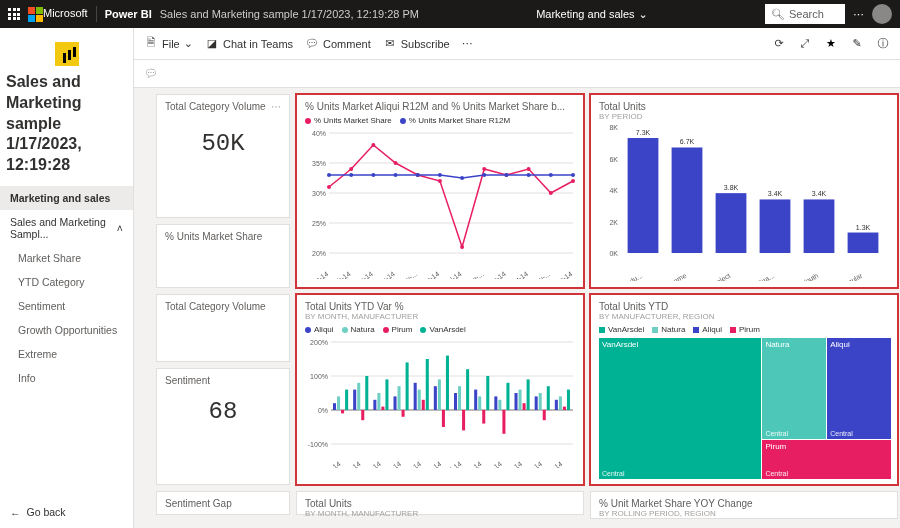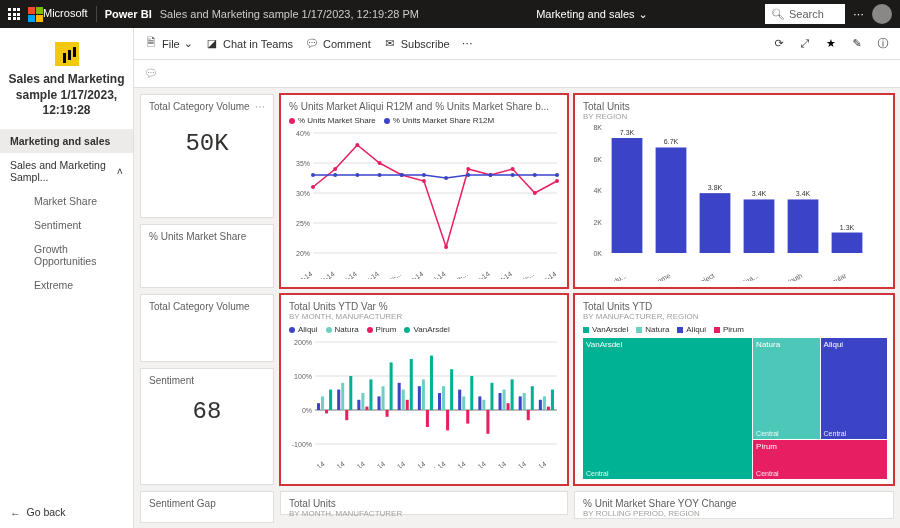--- a/index.html
+++ b/index.html
@@ -17,37 +17,37 @@
 .topbar .spacer { flex: 1; }
 .dd { display: flex; align-items: center; gap: 4px; font-size: 11px; }
 .searchbox { background: #fff; display: flex; align-items: center; height: 20px; padding: 0 6px; gap: 4px; color: #605e5c; font-size: 11px; min-width: 80px; }
 .avatar { width: 20px; height: 20px; border-radius: 50%; background: #8a8886; }
 
 
 .shell { display: flex; height: 500px; }
 .leftpanel { width: 134px; background: #fff; border-right: 1px solid #e1dfdd; display: flex; flex-direction: column; padding-top: 8px; }
 .ws-icon { width: 24px; height: 24px; background: #f2c811; margin: 6px auto; position: relative; }
 .ws-icon::after { content:''; position:absolute; right:3px; top:5px; width:3px; height:10px; background:#000; box-shadow:-5px 3px 0 0 #000, -10px 6px 0 0 #000; }
-.ws-name { font-size: 12px; font-weight: 600; text-align: center; padding: 0 6px 10px; line-height: 1.3; }
+.ws-name { font-size: 16px; font-weight: 600; text-align: left; padding: 0 6px 10px; line-height: 1.3; }
 .nav-item { padding: 6px 10px; font-size: 10.5px; cursor: pointer; }
 .nav-item.active { background: #edebe9; font-weight: 600; }
 .nav-item.group { display: flex; justify-content: space-between; align-items: center; }
-.nav-item.sub { padding-left: 34px; color: #605e5c; }
+.nav-item.sub { padding-left: 18px; color: #605e5c; }
 .goback { margin-top: auto; padding: 10px; font-size: 10.5px; display: flex; align-items: center; gap: 6px; cursor: pointer; }
 
 
 .main { flex: 1; display: flex; flex-direction: column; background: #f3f2f1; min-width: 0; }
 .cmdbar { height: 32px; background: #fff; border-bottom: 1px solid #e1dfdd; display: flex; align-items: center; padding: 0 10px; gap: 12px; font-size: 11px; color: #323130; }
 .cmdbar .item { display: flex; align-items: center; gap: 4px; cursor: pointer; }
 .cmdbar .spacer { flex: 1; }
 .icn { width: 14px; height: 14px; display: inline-flex; align-items: center; justify-content: center; }
 .askrow { height: 28px; background: #fff; border-bottom: 1px solid #e1dfdd; display: flex; align-items: center; padding: 0 10px; }
 .askinput { border: none; border-bottom: 1px solid #8a8886; font-size: 11px; padding: 2px 2px; width: 200px; outline: none; }
 
-.dash { flex: 1; overflow: auto; padding: 6px 6px; display: grid; grid-template-columns: 134px 288px 1fr; grid-auto-rows: min-content; gap: 6px; }
+.dash { flex: 1; overflow: auto; padding: 6px 6px; display: grid; grid-template-columns: 134px 288px 1fr; grid-auto-rows: min-content; gap: 6px; margin-left: 16px; }
 .tile { background: #fff; border: 1px solid #e1dfdd; padding: 6px 8px; position: relative; }
 .tile.hl { outline: 2px solid #d13438; outline-offset: -1px; }
 .tile-title { font-size: 10px; color: #605e5c; }
 .tile-sub { font-size: 8px; color: #a19f9d; }
 .kpi { font-size: 24px; font-weight: 300; text-align: center; padding: 18px 0 14px; font-family: Liberation Mono, monospace; }
 .kpi.sm { padding: 12px 0 10px; }
 
 
 .t-cat1 { grid-column:1; grid-row:1; }
 .t-share { grid-column:1; grid-row:2; }
@@ -123,23 +123,25 @@
 
   <div class="leftpanel">
     <div class="ws-icon"></div>
     <div class="ws-name">Sales and Marketing sample 1/17/2023, 12:19:28</div>
     <div class="nav-item active">Marketing and sales</div>
     <div class="nav-item group">
       <span>Sales and Marketing Sampl...</span>
       <span>˄</span>
     </div>
     <div class="nav-item sub">Market Share</div>
+    <div class="nav-item sub">YTD Category</div>
     <div class="nav-item sub">Sentiment</div>
     <div class="nav-item sub">Growth Opportunities</div>
     <div class="nav-item sub">Extreme</div>
+    <div class="nav-item sub">Info</div>
     <div class="goback">
       <span>←</span>
       <span>Go back</span>
     </div>
   </div>
 
   <div class="main">
     <div class="cmdbar">
       <div class="item">
           <span class="icn">🗎</span>
@@ -180,21 +182,21 @@
       <div class="tile t-share">
         <div class="tile-title">% Units Market Share</div>
       </div>
       <div class="tile t-cat2">
         <div class="tile-title">Total Category Volume</div>
       </div>
       <div class="tile t-sent">
         <div class="tile-title">Sentiment</div>
         <div class="kpi sm">68</div>
       </div>
-      <div class="tile t-sgap" style="height:32px">
+      <div class="tile t-sgap" style="height:24px">
         <div class="tile-title">Sentiment Gap</div>
       </div>
 
       <div class="tile hl t-line">
         <div class="tile-title">% Units Market Aliqui R12M and % Units Market Share b...</div>
         <div class="legend">
           <span>
               <i class="dot" style="background:#e81e63"></i>
               <span>% Units Market Share</span>
             </span>
@@ -250,21 +252,21 @@
             <text x="179.27272727272728" y="146" text-anchor="end" class="axis-label" transform="rotate(-35 179.27272727272728 146)">Aug-...</text>
             <text x="201.45454545454547" y="146" text-anchor="end" class="axis-label" transform="rotate(-35 201.45454545454547 146)">Sep-14</text>
             <text x="223.63636363636365" y="146" text-anchor="end" class="axis-label" transform="rotate(-35 223.63636363636365 146)">Oct-14</text>
             <text x="245.8181818181818" y="146" text-anchor="end" class="axis-label" transform="rotate(-35 245.8181818181818 146)">Nov-...</text>
             <text x="268" y="146" text-anchor="end" class="axis-label" transform="rotate(-35 268 146)">Dec-14</text>
           </svg>
       </div>
 
       <div class="tile hl t-bar">
         <div class="tile-title">Total Units</div>
-        <div class="tile-sub">BY REGION</div>
+        <div class="tile-sub">BY PERIOD</div>
         <svg id="svg-bar" width="290" height="160">
             <text x="19" y="135" text-anchor="end" class="axis-label">0K</text>
             <text x="19" y="103.5" text-anchor="end" class="axis-label">2K</text>
             <text x="19" y="72" text-anchor="end" class="axis-label">4K</text>
             <text x="19" y="40.5" text-anchor="end" class="axis-label">6K</text>
             <text x="19" y="9" text-anchor="end" class="axis-label">8K</text>
             <rect x="28.6" y="17.025000000000006" width="30.799999999999997" height="114.975" fill="#3b44c7"></rect>
             <text x="44" y="14.025000000000006" text-anchor="middle" class="bar-label">7.3K</text>
             <text x="44" y="156" text-anchor="end" class="axis-label" transform="rotate(-30 44 156)">Produ...</text>
             <rect x="72.6" y="26.474999999999994" width="30.799999999999997" height="105.525" fill="#3b44c7"></rect>

